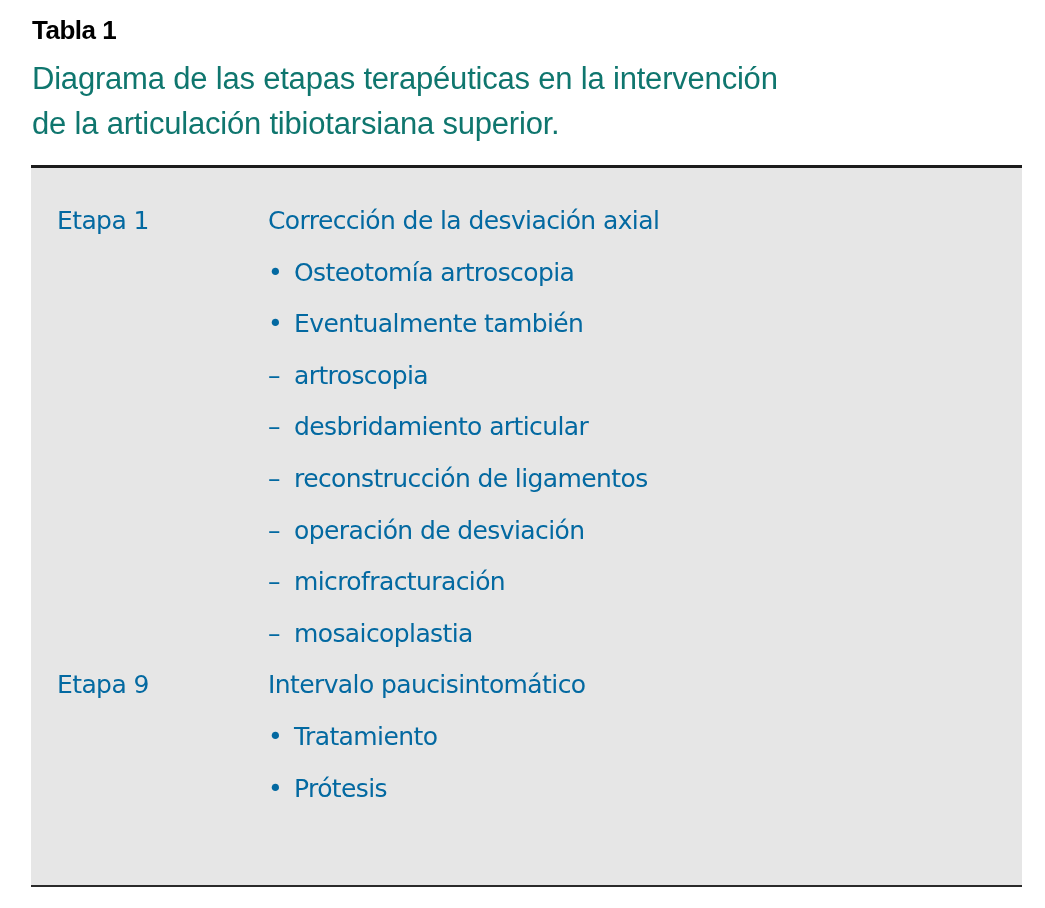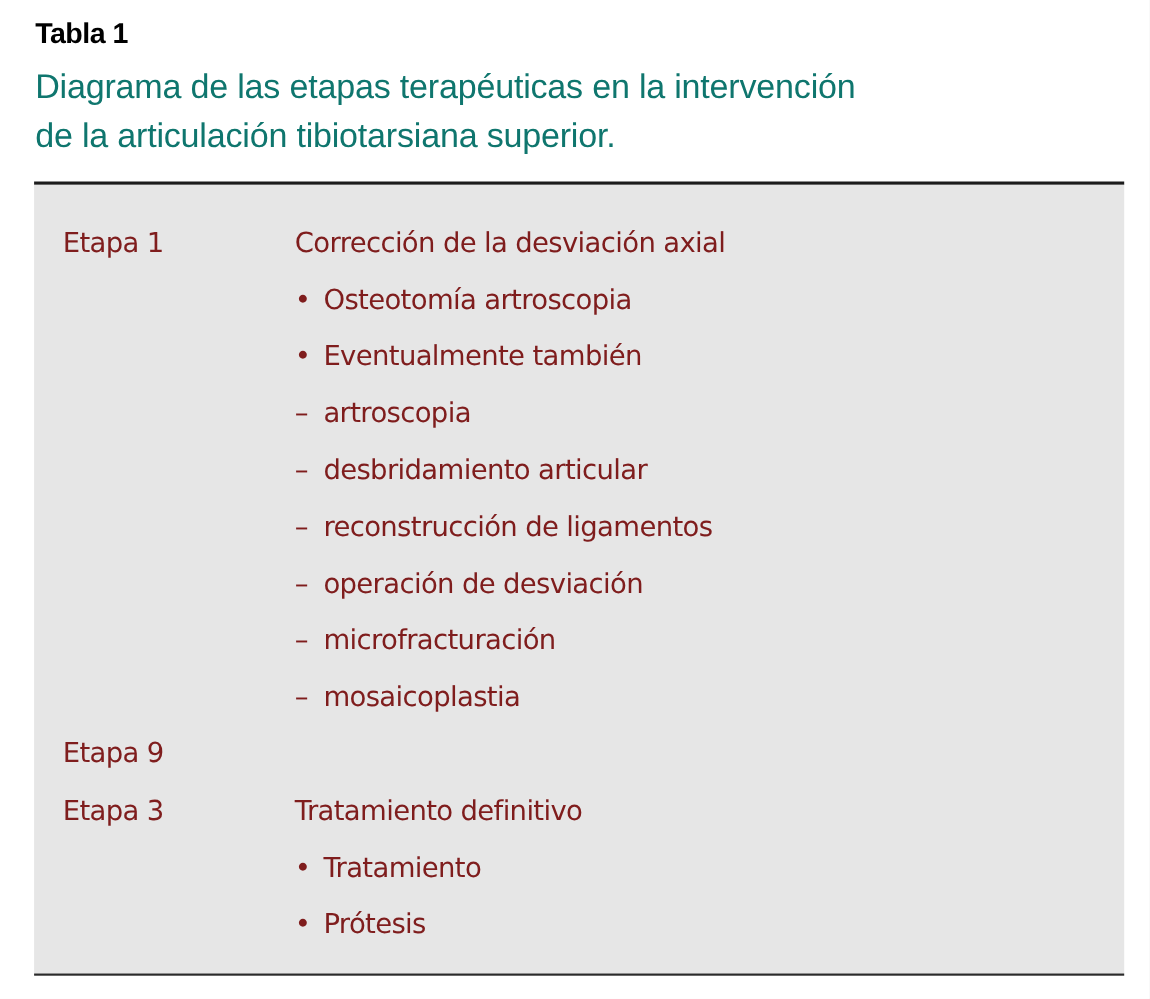--- a/index.html
+++ b/index.html
@@ -66,21 +66,21 @@
       left: 0;
       top: 33px;
       width: 100%;
     }
     .row {
       position: relative;
       height: 51.6px;
       font-family: "DejaVu Sans", sans-serif;
       font-size: 25px;
       line-height: 40px;
-      color: #7f1d1d;
+      color: #0369a1;
       letter-spacing: -0.6px;
       white-space: nowrap;
     }
     .stage {
       position: absolute;
       left: 26px;
       top: 0;
     }
     .content {
       position: absolute;
@@ -129,24 +129,21 @@
       <span class="content"><span class="marker">–</span><span>operación de desviación</span></span>
     </div>
     <div class="row">
       <span class="content"><span class="marker">–</span><span>microfracturación</span></span>
     </div>
     <div class="row">
       <span class="content"><span class="marker">–</span><span>mosaicoplastia</span></span>
     </div>
     <div class="row">
       <span class="stage">Etapa 9</span>
-    </div>
-    <div class="row">
-      <span class="stage">Etapa 3</span>
-      <span class="content"><span>Tratamiento definitivo</span></span>
+      <span class="content"><span>Intervalo paucisintomático</span></span>
     </div>
     <div class="row">
       <span class="content"><span class="marker">•</span><span>Tratamiento</span></span>
     </div>
     <div class="row">
       <span class="content"><span class="marker">•</span><span>Prótesis</span></span>
     </div>
   </div>
 </div>
 

